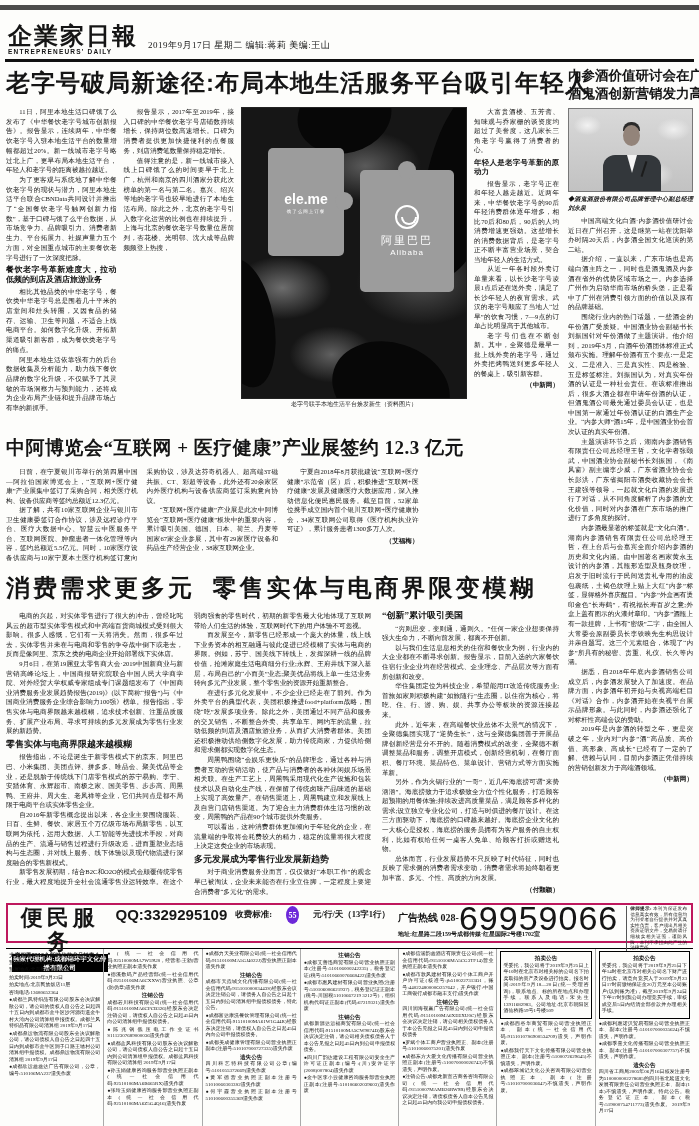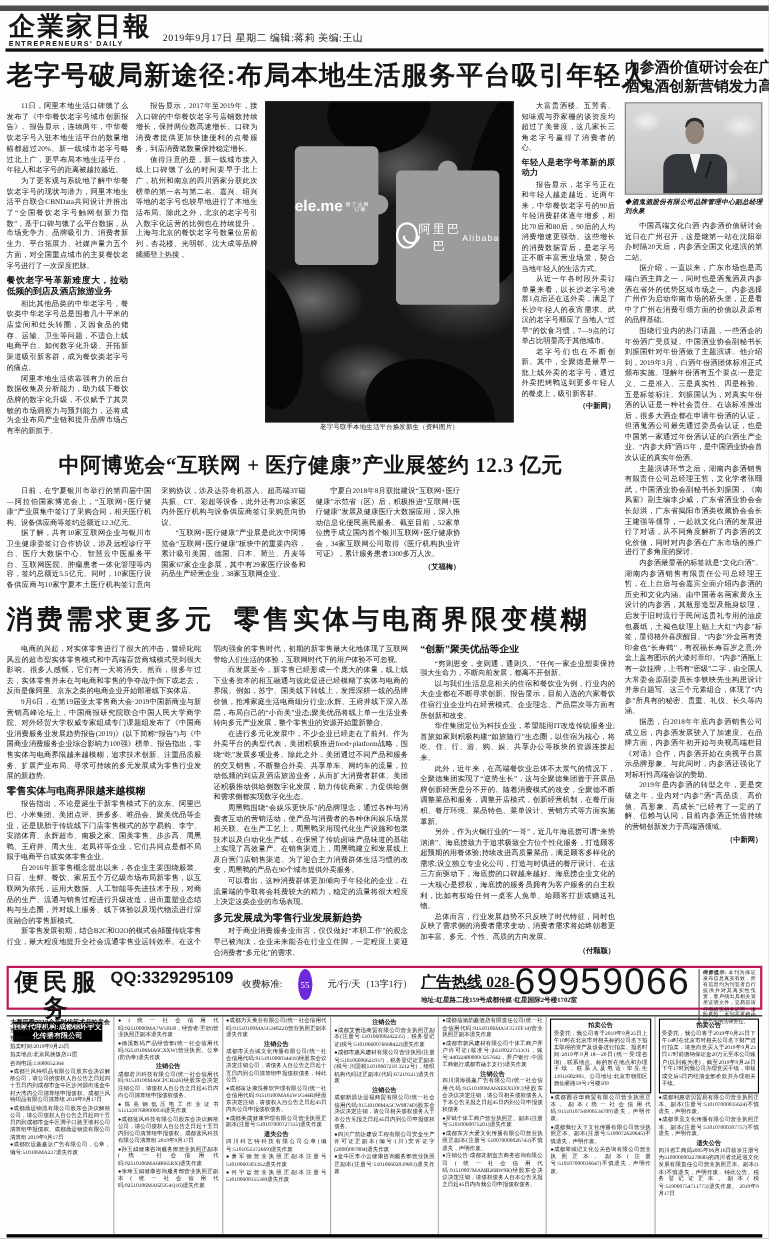--- a/index.html
+++ b/index.html
@@ -1,21 +1,21 @@
 <!DOCTYPE html>
 <html><head>
 <meta charset="utf-8">
 <style>
   * { margin:0; padding:0; box-sizing:border-box; }
   body { background:#888; font-family:"Liberation Serif", serif; }
   .page { width:699px; height:1126px; background:#fdfdfb; color:#151515; margin:0 auto; position:relative; overflow:hidden; }
   .top-strip { height:5px; background:#4c4c4c; margin-top:5px; }
 
   
-  .masthead { display:flex; justify-content:space-between; align-items:flex-start; padding:3px 8px 4px 8px; height:34px;gap:20px; }
+  .masthead { display:flex; justify-content:space-between; align-items:flex-end; padding:3px 8px 4px 8px; height:49px;gap:20px; }
   .mast-left { display:flex; align-items:flex-end; gap:10px; }
   .logo-cn { font-size:24px; font-weight:900; letter-spacing:2px; line-height:24px; font-family:"Liberation Serif",serif; }
   .logo-en { font-size:6.5px; letter-spacing:1.2px; font-weight:bold; font-family:"Liberation Sans",sans-serif; }
   .dateline { font-size:9px; padding-bottom:3px; letter-spacing:0.5px; }
   .mast-right { display:flex; align-items:center; gap:7px; }
   .section-en { font-family:"Liberation Mono",monospace; font-size:25px; font-weight:bold; letter-spacing:1px; }
   .section-cn { font-size:25px; font-weight:900; letter-spacing:5px; font-family:"Liberation Sans",sans-serif; }
   .page-badge { width:37px; height:37px; background:#565656; clip-path:polygon(50% 0,100% 26%,87% 80%,50% 100%,13% 80%,0 26%); color:#fff; font-size:23px; font-style:italic; font-weight:bold; display:flex; align-items:center; justify-content:center; font-family:"Liberation Sans",sans-serif; }
   .mast-rule { border-top:3px solid #111; margin:0 5px; }
 
@@ -37,37 +37,37 @@
        radial-gradient(70px 45px at 18% 62%, #6d6d6d 0%, rgba(60,60,60,0) 70%),
        radial-gradient(80px 50px at 55% 20%, #5a5a5a 0%, rgba(50,50,50,0) 70%),
        radial-gradient(90px 60px at 80% 60%, #4f4f4f 0%, rgba(40,40,40,0) 72%),
        radial-gradient(60px 40px at 40% 85%, #606060 0%, rgba(40,40,40,0) 70%),
        #161616; }
   .finger { position:absolute; background:#070707; border-radius:50%; }
   .f1 { width:95px; height:75px; top:-30px; left:55px; transform:rotate(-15deg); }
   .f2 { width:70px; height:190px; right:-30px; top:-20px; transform:rotate(12deg); }
   .f3 { width:120px; height:90px; bottom:-35px; right:15px; transform:rotate(18deg); }
   .f4 { width:60px; height:130px; left:-28px; bottom:10px; transform:rotate(-10deg); }
-  .piece { position:absolute; background:#9c9c9c; border-radius:5px; color:#fff; display:flex; flex-direction:row; align-items:center; justify-content:center; text-align:center; }
+  .piece { position:absolute; background:#9c9c9c; border-radius:5px; color:#fff; display:flex; flex-direction:column; align-items:center; justify-content:center; text-align:center; }
   .piece::after { content:""; position:absolute; width:18px; height:18px; border-radius:50%; background:#9c9c9c; }
   .piece-eleme { left:26px; top:40px; width:76px; height:108px; }
   .piece-eleme::after { right:-9px; top:44px; }
   .piece-ali { left:118px; top:62px; width:94px; height:122px; }
   .piece-ali::after { top:-9px; left:38px; }
   .pp-logo1 { font-size:14px; font-weight:bold; font-family:"Liberation Sans",sans-serif; }
   .pp-sub1 { font-size:4.5px; letter-spacing:1px; margin-top:2px; }
   .smile-icon { width:24px; height:24px; border:2px solid #fff; border-radius:50%; position:relative; margin-bottom:4px; }
   .smile-icon::before { content:""; position:absolute; left:4px; top:10px; width:12px; height:6px; border:2px solid #fff; border-top:none; border-radius:0 0 12px 12px; }
   .pp-logo2 { font-size:11px; font-weight:normal; letter-spacing:2px; font-family:"Liberation Sans",sans-serif; }
   .pp-sub2 { font-size:8px; letter-spacing:1px; font-family:"Liberation Sans",sans-serif; }
   .photo-caption { font-size:6px; line-height:10px; color:#222; text-align:center; }
   .a1-right { width:85px; height:308px; font-size:6.6px; line-height:9.5px; text-align:justify; overflow:hidden; }
   .a1-right .b-h2 { font-size:7.5px; }
 
-  .a2-headline { margin-top:10px; font-size:19px; font-weight:900; letter-spacing:0.5px; font-family:"Liberation Serif",serif; white-space:nowrap;text-align:center; }
+  .a2-headline { margin-top:20px; font-size:19px; font-weight:900; letter-spacing:0.5px; font-family:"Liberation Serif",serif; white-space:nowrap; }
   .a2-body { margin-top:6px; height:96px; column-count:4; column-gap:9px; column-fill:auto; font-size:6.6px; line-height:9.5px; text-align:justify; overflow:hidden; }
 
   .a3-headline { margin-top:9px; font-size:24px; font-weight:900; letter-spacing:3px; font-family:Liberation Mono, monospace; white-space:nowrap; }
   .a3-body { margin-top:7px; height:286px; column-count:3; column-gap:11px; column-fill:auto; font-size:6.6px; line-height:9.6px; text-align:justify; overflow:hidden; }
   .a3-body .b-h2 { font-size:9px; margin:4px 0 3px; }
 
   
   .sb-headline { font-size:13.5px; font-weight:900; line-height:17.5px; text-align:center; font-family:"Liberation Sans",sans-serif; white-space:nowrap; }
   .sb-photo { height:84px; margin:6px 0 3px; position:relative; overflow:hidden; border:1px solid #777;
      background:
@@ -82,25 +82,25 @@
   .sp-mic { position:absolute; width:2px; height:16px; background:#1c1c1c; left:74px; bottom:14px; transform:rotate(18deg); }
   .sb-caption { font-size:6px; line-height:8.5px; font-weight:bold; font-style:italic; text-align:justify; }
   .sb-body { margin-top:4px; height:652px; font-size:6.6px; line-height:9.6px; text-align:justify; overflow:hidden; }
 
   
   .banner { margin:6px 6px 0 6px; border:2px solid #be185d; display:flex; align-items:flex-start; height:40px; padding:1px 4px; gap:8px; }
   .banner-left { width:148px; text-align:center; }
   .banner-title { font-size:22px; font-weight:900; letter-spacing:4px; line-height:24px; font-family:"Liberation Sans",sans-serif; }
   .banner-agency { background:#000; color:#fff; font-size:6.5px; line-height:9px; font-weight:bold; }
   .banner-qq { font-size:15px; font-weight:900; font-family:"Liberation Sans",sans-serif; white-space:nowrap; }
-  .banner-fee { display:flex; align-items:center; font-size:8.5px; font-weight:normal; white-space:nowrap; gap:14px; }
-  .fee-circle { width:13px; height:28px; border-radius:50%; background:#6d28d9; color:#fff; font-size:8px; display:flex; align-items:center; justify-content:center; }
+  .banner-fee { display:flex; align-items:center; font-size:8.5px; font-weight:bold; white-space:nowrap; gap:14px; }
+  .fee-circle { width:13px; height:18px; border-radius:50%; background:#6d28d9; color:#fff; font-size:8px; display:flex; align-items:center; justify-content:center; }
   .banner-hot { display:flex; flex-direction:column; }
   .hot-row { display:flex; align-items:center; white-space:nowrap; }
-  .hot-label { font-size:14px; font-weight:bold;text-decoration:underline; }
+  .hot-label { font-size:10px; font-weight:bold; }
   .hot-number { font-size:34px; font-weight:400; letter-spacing:1px; line-height:24px; font-family:"Liberation Sans",sans-serif; }
   .hot-address { font-size:6px; font-weight:bold; white-space:nowrap; }
   .banner-notice { width:92px; font-size:4.6px; line-height:5.6px; text-align:justify; border-left:1px solid #555; padding-left:3px; }
   .notice-title { font-weight:bold; }
 
   
   .ads { margin:5px 6px 0 6px; border-top:1px solid #000; border-bottom:3px solid #000; display:flex; height:202px; overflow:hidden; }
   .ad-col { flex:1; padding:2px 3px; border-right:1px solid #aaa; font-size:5px; line-height:6.5px; text-align:justify; overflow:hidden; }
   .ad-col:last-child { border-right:none; }
   .ad-h { font-weight:bold; font-size:5.6px; text-align:center; margin:1px 0; font-family:"Liberation Sans",sans-serif; }
@@ -182,21 +182,21 @@
           <div class="blk b-h2">零售实体与电商界限越来越模糊</div>
           <div class="blk b-p">报告指出，不论是诞生于新零售模式下的京东、阿里巴巴、小米集团、美团点评、拼多多、唯品会、聚美优品等企业，还是脱胎于传统线下门店零售模式的苏宁易购、李宁、安踏体育、永辉超市、南极之家、国美零售、步步高、周黑鸭、王府井、周大生、老凤祥等企业，它们共同点是都不局限于电商平台或实体零售企业。</div>
           <div class="blk b-p">自2016年新零售概念提出以来，各企业主要围绕服装、日百、生鲜、餐饮、家居五个万亿级市场布局新零售，以互联网为依托，运用大数据、人工智能等先进技术手段，对商品的生产、流通与销售过程进行升级改造，进而重塑业态结构与生态圈，并对线上服务、线下体验以及现代物流进行深度融合的零售新模式。</div>
           <div class="blk b-p">新零售发展初期，结合B2C和O2O的模式会颠覆传统零售行业，最大程度地提升全社会流通零售业运转效率。在这个弱肉强食的零售时代，初期的新零售最大化地体现了互联网带给人们生活的体验，互联网时代下的用户体验不可忽视。</div>
           <div class="blk b-p">而发展至今，新零售已经形成一个庞大的体量，线上线下业务资本的相互融通与彼此促进已经模糊了实体与电商的界限。例如，苏宁、国美线下转线上，发挥深耕一线的品牌价值，抢滩家庭生活电商细分行业;永辉、王府井线下深入基层，布局自己的“小而美”业态;聚美优品将线上单一生活业务转向多元产业发展，整个零售业的资源开始重新整合。</div>
           <div class="blk b-p">在进行多元化发展中，不少企业已经走在了前列。作为外卖平台的典型代表，美团积极推进food+platform战略，围绕“吃”发展多项业务。除此之外，美团通过不同产品和服务的交叉销售，不断整合外卖、共享单车、网约车的流量，拉动低频的到店及酒店旅游业务，从而扩大消费者群体。美团还积极推动供给侧数字化发展，助力传统商家，力促供给侧和需求侧都实现数字化生态。</div>
           <div class="blk b-p">周黑鸭围绕“会娱乐更快乐”的品牌理念，通过各种与消费者互动的营销活动，使产品与消费者的各种休闲娱乐场景相关联。在生产工艺上，周黑鸭采用现代化生产设施和包装技术以及自动化生产线，在保留了传统卤味产品味道的基础上实现了高效量产。在销售渠道上，周黑鸭建立和发展线上及自营门店销售渠道。为了迎合主力消费群体生活习惯的改变，周黑鸭的产品在90个城市提供外卖服务。</div>
           <div class="blk b-p">可以看出，这种消费群体更加倾向于年轻化的企业，在流量端的争取将会耗费较大的精力，稳定的流量将很大程度上决定这类企业的市场表现。</div>
           <div class="blk b-h2">多元发展成为零售行业发展新趋势</div>
           <div class="blk b-p">对于商业消费服务业而言，仅仅做好“本职工作”的观念早已被淘汰，企业未来能否在行业立住脚，一定程度上要迎合消费者“多元化”的需求。</div>
-          <div class="blk b-h2">“创新”聚美优品等企业</div>
+          <div class="blk b-h2">“创新”累计吸引美国</div>
           <div class="blk b-p">“穷则思变，变则通，通则久。”任何一家企业想要保持强大生命力，不断向前发展，都离不开创新。</div>
           <div class="blk b-p">以与我们生活息息相关的住宿和餐饮业为例，行业内的大企业都在不断寻求创新。报告显示，目前入选的六家餐饮住宿行业企业均在经营模式、企业理念、产品层次等方面有所创新和改变。</div>
           <div class="blk b-p">华住集团定位为科技企业，希望能用IT改造传统服务业;首旅如家则积极构建“如旅随行”生态圈，以住宿为核心，将吃、住、行、游、购、娱、共享办公等板块的资源连接起来。</div>
           <div class="blk b-p">此外，近年来，在高端餐饮业总体不太景气的情况下，全聚德集团实现了“逆势生长”，这与全聚德集团善于开展品牌创新经营是分不开的。随着消费模式的改变，全聚德不断调整菜品和服务，调整开店模式，创新经营机制，在餐厅面积、餐厅环境、菜品特色、菜单设计、营销方式等方面实施革新。</div>
           <div class="blk b-p">另外，作为火锅行业的“一哥”，近几年海底捞可谓“来势汹汹”。海底捞致力于追求极致全方位个性化服务，打造顾客超预期的用餐体验;持续改进高质量菜品，满足顾客多样化的需求;设立独立专业化公司，打造与时俱进的餐厅设计。在这三方面驱动下，海底捞的口碑越来越好。海底捞企业文化的一大核心是授权，海底捞的服务员拥有为客户服务的自主权利，比如有权给任何一桌客人免单、给顾客打折或赠送礼物。</div>
           <div class="blk b-p">总体而言，行业发展趋势不只反映了时代特征，同时也反映了需求侧的消费者需求变动，消费者需求将始终朝着更加丰富、多元、个性、高质的方向发展。</div>
           <div class="blk b-byline">（付颗颖）</div>
         </div>
     </div>
 

